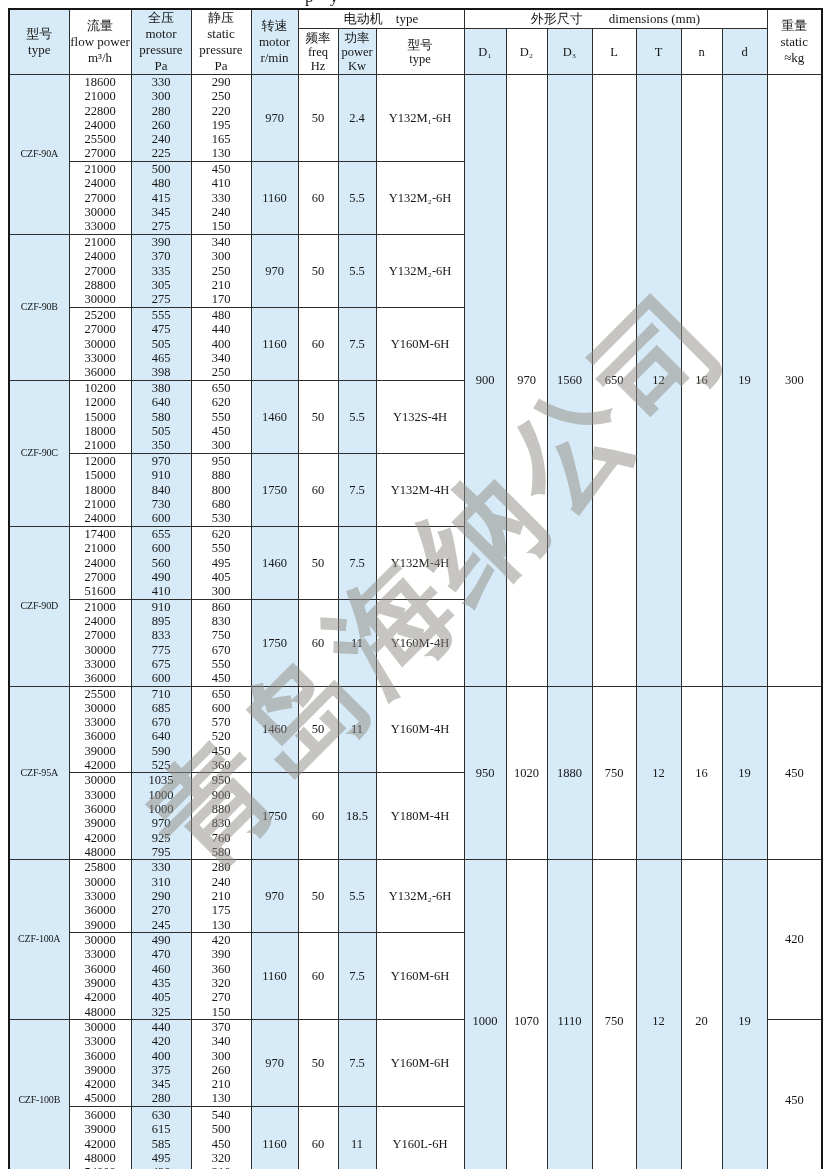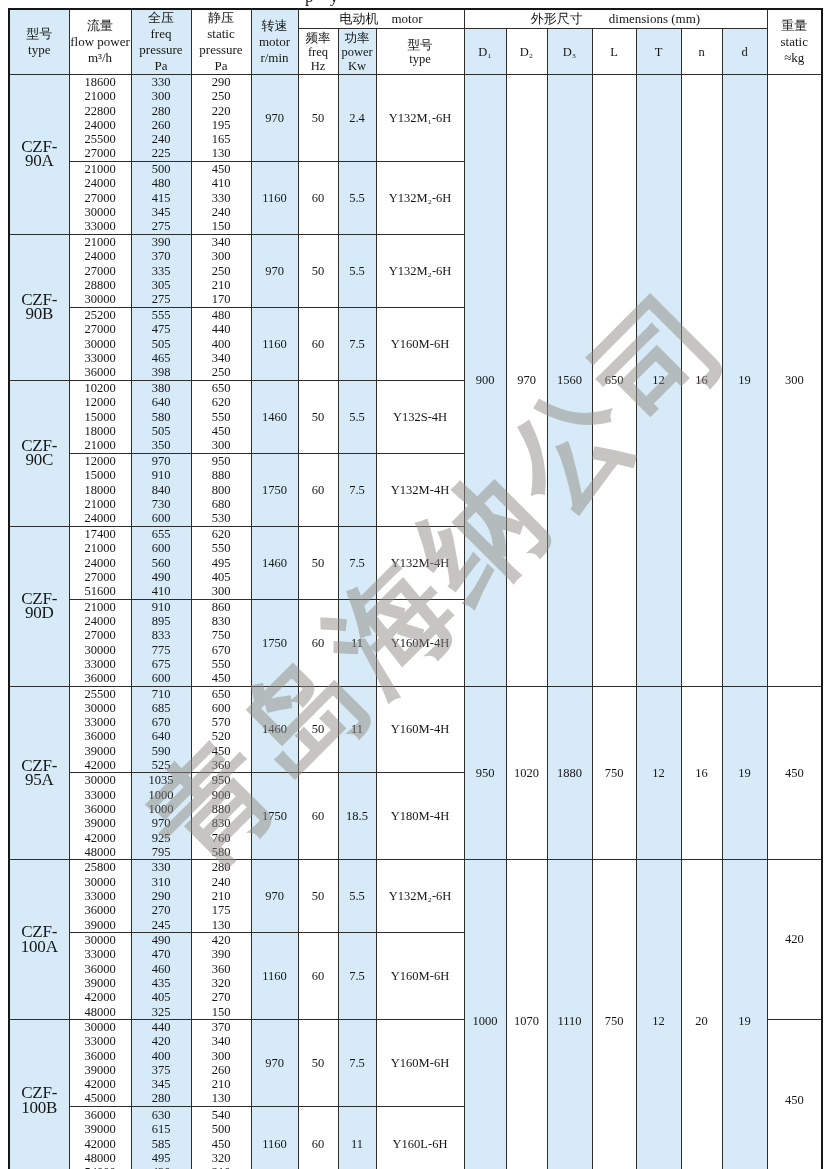--- a/index.html
+++ b/index.html
@@ -20,21 +20,21 @@
   }
   td,th{
     border:1px solid #2d2d2d;text-align:center;vertical-align:middle;
     padding:0;white-space:pre-line;overflow:hidden;
   }
   th{font-weight:normal;font-size:12.5px;line-height:14px;}
   td{font-size:12.5px;line-height:14.3px;}
   .blue{background:#d6ebf7;}
   .group-row th{height:18px;line-height:16px;font-size:13px;}
   .sub-row th{height:44px;}
-  td.model{font-size:17px;letter-spacing:-0.2px;}
+  td.model{font-size:10px;letter-spacing:-0.2px;}
   .dimcell{font-size:12.5px;}
   .watermark{
     position:absolute;left:30px;top:500px;width:820px;text-align:center;
     transform:rotate(-45deg);font-size:118px;font-weight:bold;
     font-family:"DejaVu Sans",sans-serif;color:#918c85;opacity:0.5;
     letter-spacing:8px;pointer-events:none;z-index:3;
   }
 </style>
 </head>
 <body>
@@ -63,31 +63,31 @@
       <col style="width:55px">
   </colgroup>
   <thead>
     <tr class="group-row">
       <th rowspan="2" class="blue sub-row">型号
 type</th>
       <th rowspan="2">流量
 flow power
 m³/h</th>
       <th rowspan="2" class="blue">全压
-freq
+motor
 pressure
 Pa</th>
       <th rowspan="2">静压
 static
 pressure
 Pa</th>
       <th rowspan="2" class="blue">转速
 motor
 r/min</th>
-      <th colspan="3">电动机　motor</th>
+      <th colspan="3">电动机　type</th>
       <th colspan="7">外形尺寸　　dimensions (mm)</th>
       <th rowspan="2">重量
 static
 ≈kg</th>
     </tr>
     <tr class="sub-row">
       <th>频率
 freq
 Hz</th>
       <th class="blue">功率

